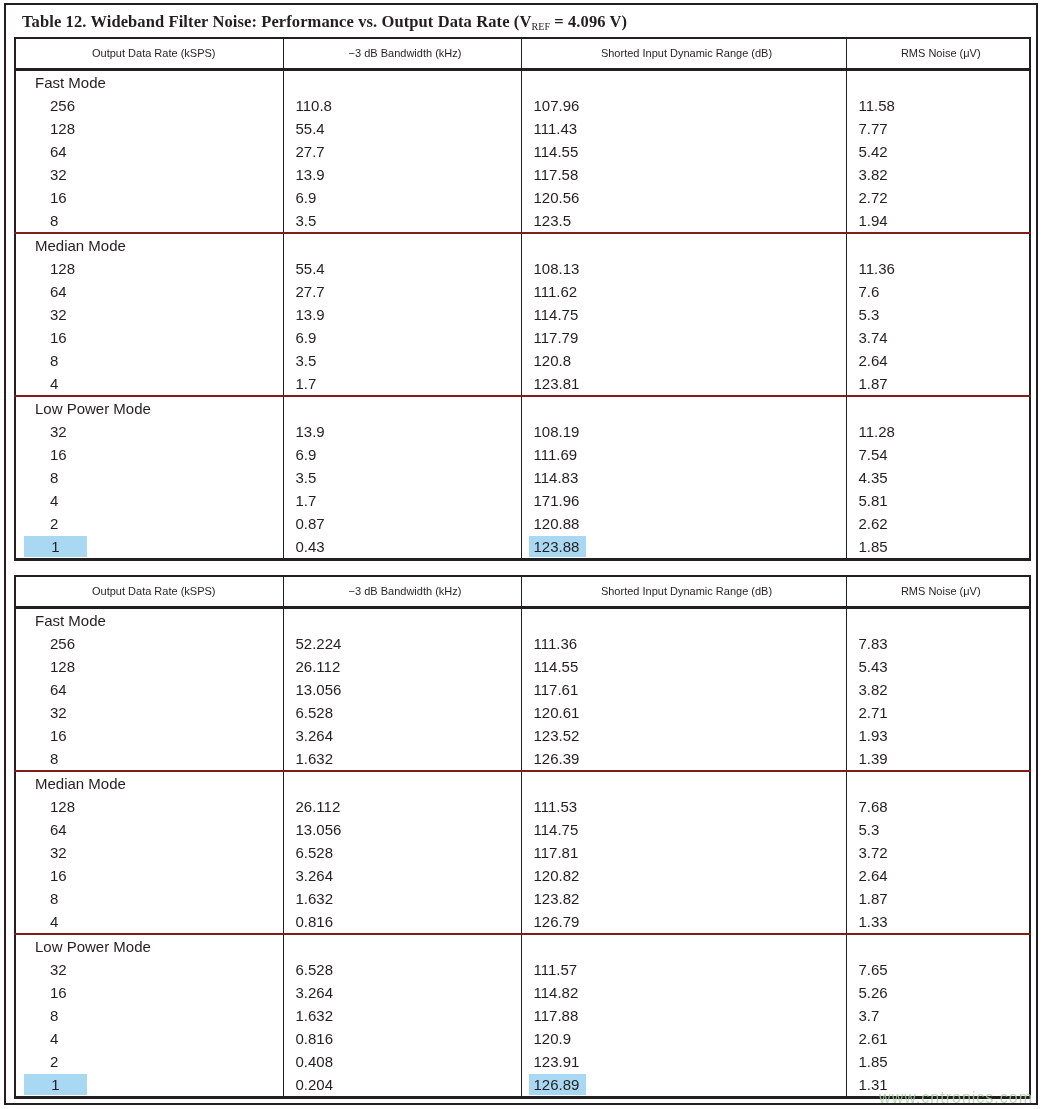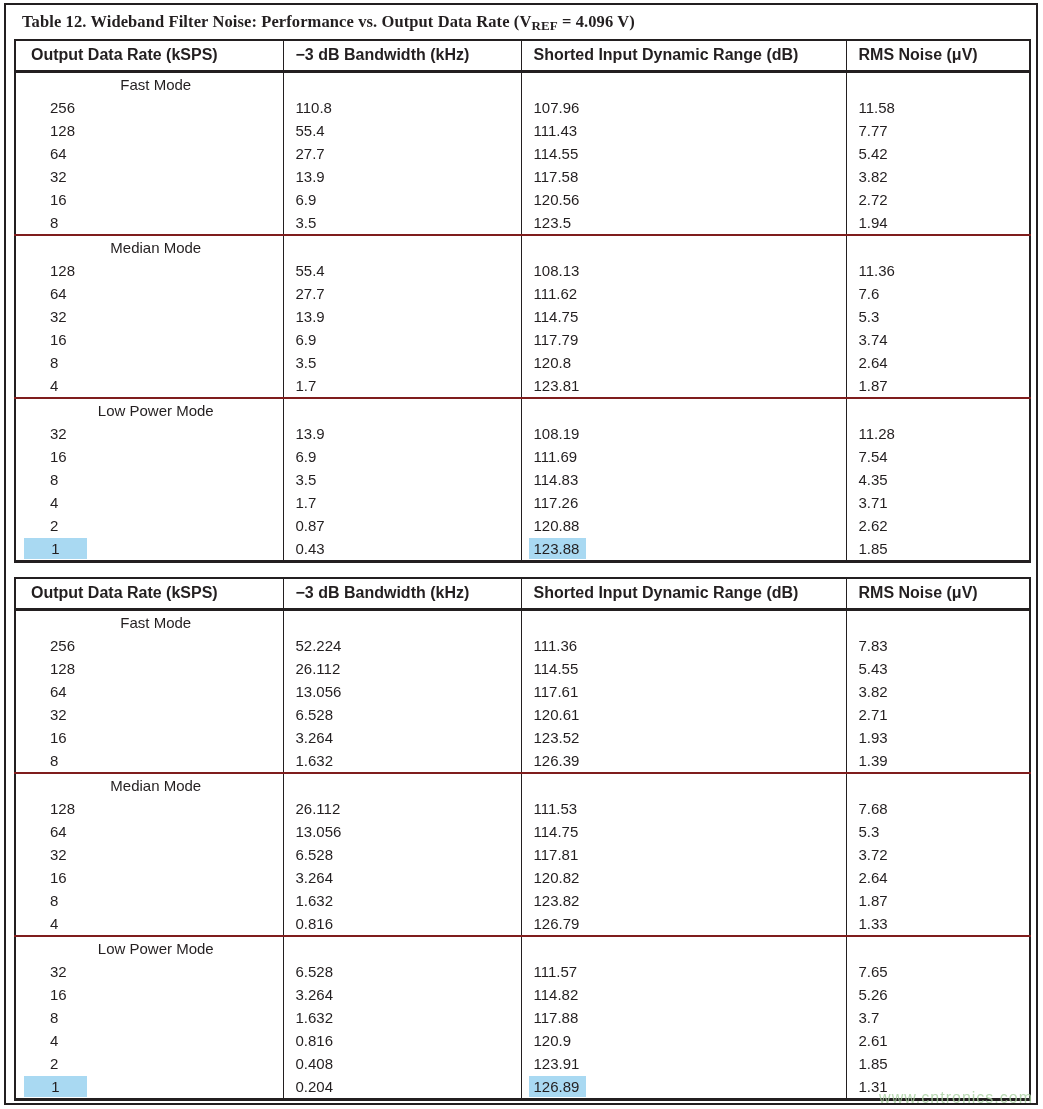--- a/index.html
+++ b/index.html
@@ -1,29 +1,29 @@
 <!DOCTYPE html>
 <html><head>
 <meta charset="utf-8">
 <style>
   html,body{margin:0;padding:0;background:#ffffff;}
   body{width:1043px;height:1109px;position:relative;font-family:"Liberation Sans",sans-serif;color:#231f20;}
   .page-frame{position:absolute;left:4px;top:3px;right:5px;bottom:4px;border:2px solid #231f20;box-sizing:border-box;}
   .content{position:absolute;left:14px;top:8px;width:1015px;}
   .table-title{font-family:"Liberation Serif",serif;font-weight:bold;font-size:16.5px;margin:4px 0 5px 8px;letter-spacing:0.1px;}
-  .table-title sub{font-size:13px;font-weight:bold;vertical-align:-3px;}
+  .table-title sub{font-size:10px;font-weight:normal;vertical-align:-3px;}
   .gap{height:14px;}
   table{border-collapse:collapse;width:1015px;table-layout:fixed;font-size:15px;color:#231f20;}
   table{border:2px solid #231f20;border-bottom:3px solid #231f20;}
   col.c0{width:268px;} col.c1{width:238px;} col.c2{width:325px;} col.c3{width:184px;}
-  thead th{border:1.5px solid #231f20;border-bottom:3px solid #231f20;text-align:left;font-size:16px;font-weight:bold;height:26px;padding:1px 6px 2px 12px;}
+  thead th{border:1.5px solid #231f20;border-bottom:3px solid #231f20;text-align:center;font-size:11px;font-weight:normal;height:26px;padding:1px 6px 2px 12px;}
   thead th.first{padding-left:15px;}
   tbody td{border-left:1.5px solid #231f20;border-right:1.5px solid #231f20;height:23px;padding:0 6px 0 12px;vertical-align:middle;}
   tbody td.col0{padding-left:34px;}
-  tbody td.mode-cell{padding-left:19px;text-align:center;}
+  tbody td.mode-cell{padding-left:19px;}
   tr.section-start td{border-top:2px solid #7f1d1d;}
   .hl{background:#a9d9f2;}
   .hl-num{display:inline-block;width:63px;margin-left:-26px;text-align:center;padding:2px 0;}
   .hl-val{display:inline-block;margin-left:-5px;padding:2px 7px 2px 5px;text-align:center;}
   .watermark{position:absolute;right:10px;bottom:2px;font-size:16px;letter-spacing:1px;opacity:0.8;}
 </style>
 </head>
 <body>
 
 <div class="page-frame"></div>
@@ -154,22 +154,22 @@
         </tr>
         <tr>
           <td class="col0">8</td>
           <td class="col1">3.5</td>
           <td class="col2">114.83</td>
           <td class="col3">4.35</td>
         </tr>
         <tr>
           <td class="col0">4</td>
           <td class="col1">1.7</td>
-          <td class="col2">117.26</td>
-          <td class="col3">3.71</td>
+          <td class="col2">171.96</td>
+          <td class="col3">5.81</td>
         </tr>
         <tr>
           <td class="col0">2</td>
           <td class="col1">0.87</td>
           <td class="col2">120.88</td>
           <td class="col3">2.62</td>
         </tr>
         <tr>
           <td class="col0"><span class="hl hl-num" style="background: rgb(169, 217, 242);">1</span></td>
           <td class="col1">0.43</td>

